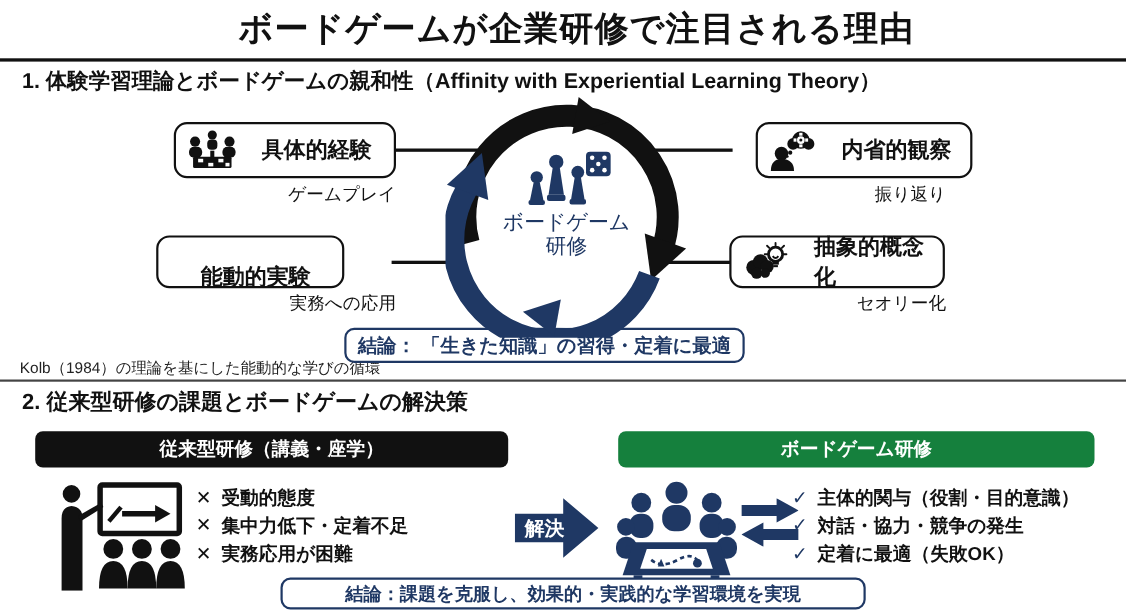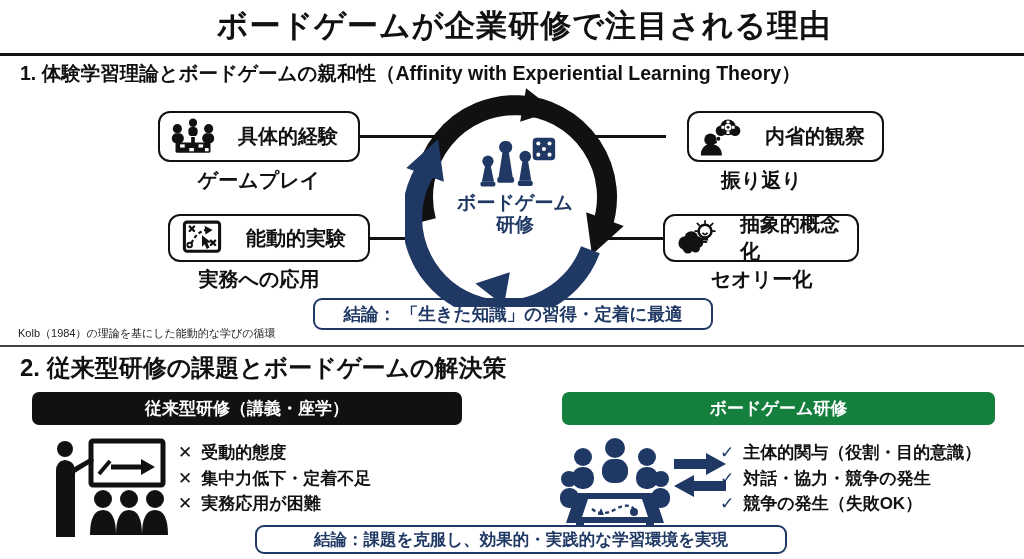--- a/index.html
+++ b/index.html
@@ -8,41 +8,41 @@
   .abs{position:absolute;}
   .title{left:12px;top:5px;width:1024px;text-align:center;font-size:31px;font-weight:900;letter-spacing:1px;}
   .title-rule{left:0;top:53px;width:1024px;height:2.5px;background:#111;}
   .s1-heading{left:20px;top:60px;font-size:19.5px;font-weight:800;}
   .hline{height:2.5px;background:#111;z-index:0;}
   .hl1{left:356px;top:135px;width:310px;}
   .hl2{left:356px;top:237px;width:310px;}
   .node{background:#fff;border:2.5px solid #111;border-radius:12px;display:flex;align-items:center;
         gap:22px;padding-left:10px;box-sizing:border-box;z-index:1;}
   .node-tl{left:158px;top:111px;width:202px;height:51px;}
-  .node-bl{left:168px;top:214px;width:202px;height:48px;}
+  .node-bl{left:142px;top:214px;width:171px;height:48px;flex-direction:column;}
   .node-tr{left:663px;top:111px;width:197px;height:51px;margin-left:24px;}
   .node-br{left:663px;top:214px;width:196px;height:48px;}
   .node-label{font-size:20px;font-weight:800;}
-  .caption{text-align:center;font-size:20px;font-weight:700;}
+  .caption{text-align:right;font-size:16px;font-weight:400;}
   .cap-tl{left:158px;top:167px;width:202px;}
   .cap-bl{left:158px;top:266px;width:202px;}
   .cap-tr{left:663px;top:167px;width:197px;}
   .cap-br{left:663px;top:266px;width:197px;}
   .cycle{left:405px;top:87px;z-index:3;}
   .pieces{left:470px;top:136px;z-index:4;}
   .center-text{left:425px;top:192px;width:180px;text-align:center;font-size:19px;line-height:1.18;
-               font-weight:700;color:#1f3864;z-index:4;}
+               font-weight:400;color:#1f3864;z-index:4;}
   .conclusion{background:#fff;border:2.5px solid #1f3864;border-radius:9px;color:#1f3864;
               font-weight:800;text-align:center;box-sizing:border-box;display:flex;
               align-items:center;justify-content:center;}
-  .c1{left:313px;top:298px;width:400px;height:32px;font-size:17.5px;z-index:2;}
+  .c1{left:313px;top:298px;width:364px;height:32px;font-size:17.5px;z-index:2;}
   .c2{left:255px;top:525px;width:532px;height:29px;font-size:16.5px;z-index:2;}
-  .footnote{left:18px;top:326px;font-size:11px;color:#222;}
+  .footnote{left:18px;top:326px;font-size:14px;color:#222;}
   .divider{left:0;top:345px;width:1024px;height:1.5px;background:#444;}
-  .s2-heading{left:20px;top:352px;font-size:24px;font-weight:800;}
+  .s2-heading{left:20px;top:352px;font-size:20px;font-weight:800;}
   .hdr{color:#fff;font-size:17px;font-weight:800;text-align:center;border-radius:7px;
        display:flex;align-items:center;justify-content:center;box-sizing:border-box;}
   .hdr-black{left:32px;top:392px;width:430px;height:33px;background:#111;}
   .hdr-navy{left:562px;top:392px;width:433px;height:33px;background:#15803d;}
   .list .li{display:flex;align-items:center;height:25.5px;font-size:17px;font-weight:800;}
   .x-list{left:178px;top:440px;}
   .check-list{left:720px;top:440px;}
   .mark{font-weight:900;margin-right:9px;font-size:17px;}
   .mark-x{color:#111;}
   .mark-check{color:#1f3864;}
@@ -228,20 +228,26 @@
     <div class="li">
       <span class="mark mark-x">✕</span>
       <span>集中力低下・定着不足</span>
     </div>
     <div class="li">
       <span class="mark mark-x">✕</span>
       <span>実務応用が困難</span>
     </div>
   </div>
 
+  <div class="abs solve">
+    <svg width="78" height="58" viewBox="0 0 78 58">
+      <polygon points="0,16 44,16 44,2 76,29 44,56 44,42 0,42" fill="#1f3864"></polygon>
+    </svg>
+    <span class="solve-label">解決</span>
+  </div>
 
   <svg class="abs group-svg" width="110" height="100" viewBox="0 0 110 100">
     <g fill="#1f3864">
       <circle cx="55" cy="11" r="10"></circle>
         <rect x="42" y="22" width="26" height="24" rx="11"></rect>
       <circle cx="23" cy="20" r="9"></circle>
         <rect x="12" y="30" width="22" height="22" rx="10"></rect>
       <circle cx="87" cy="20" r="9"></circle>
         <rect x="76" y="30" width="22" height="22" rx="10"></rect>
       <circle cx="9" cy="42" r="8"></circle>
@@ -269,19 +275,19 @@
     <div class="li">
       <span class="mark mark-check">✓</span>
       <span>主体的関与（役割・目的意識）</span>
     </div>
     <div class="li">
       <span class="mark mark-check">✓</span>
       <span>対話・協力・競争の発生</span>
     </div>
     <div class="li">
       <span class="mark mark-check">✓</span>
-      <span>競争の発生（失敗OK）</span>
+      <span>定着に最適（失敗OK）</span>
     </div>
   </div>
 
   <div class="abs conclusion c2">結論：課題を克服し、効果的・実践的な学習環境を実現</div>
 
 </div>
 
 </body></html>

